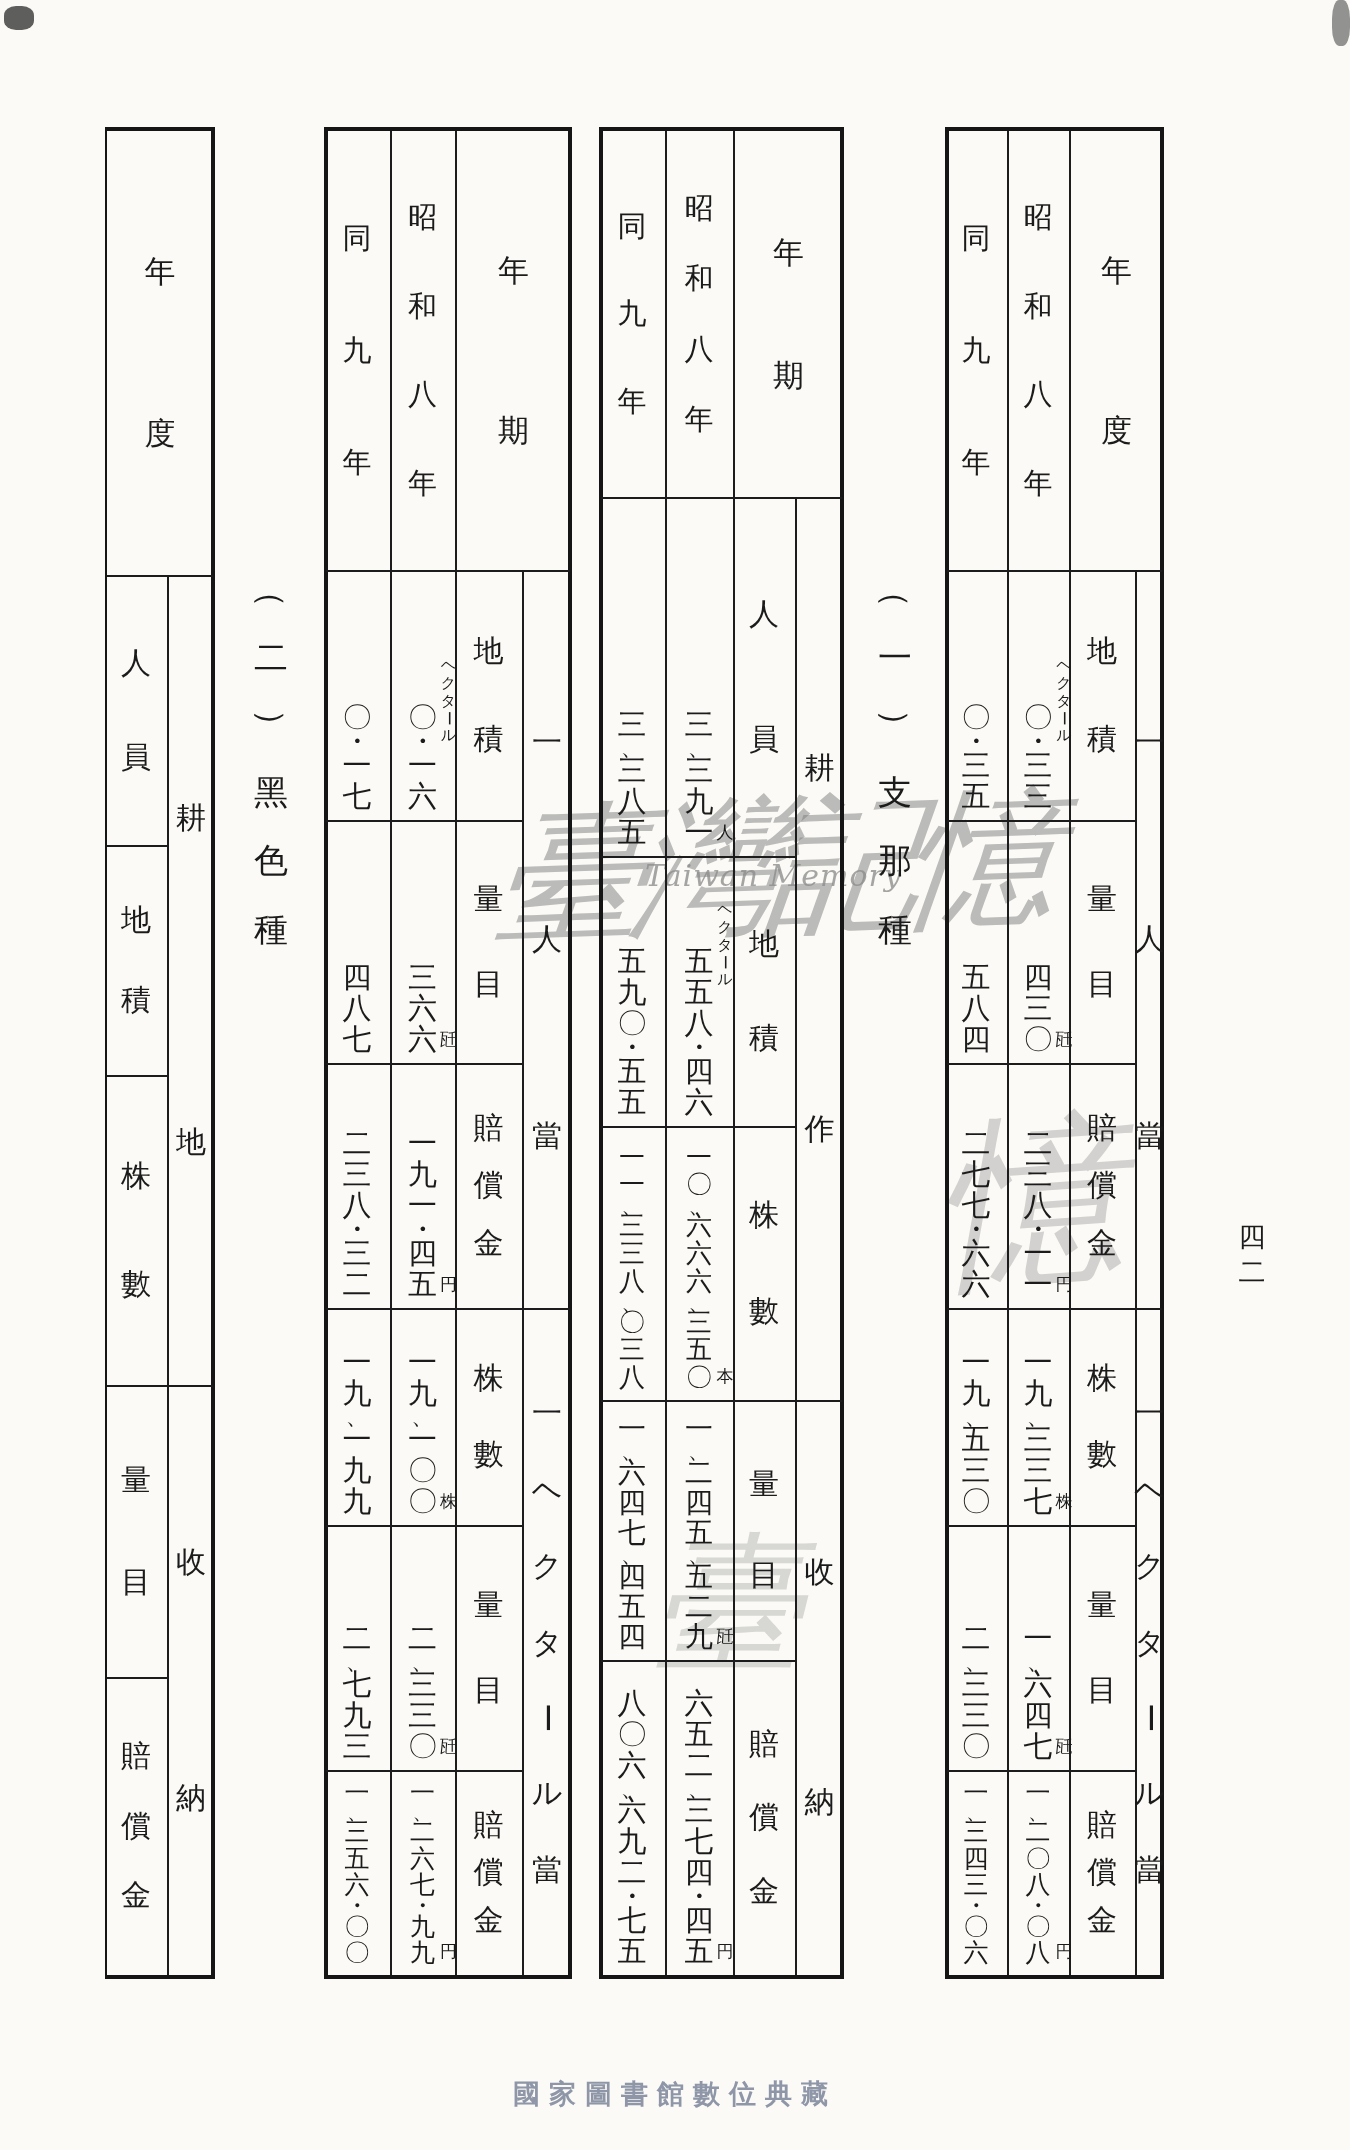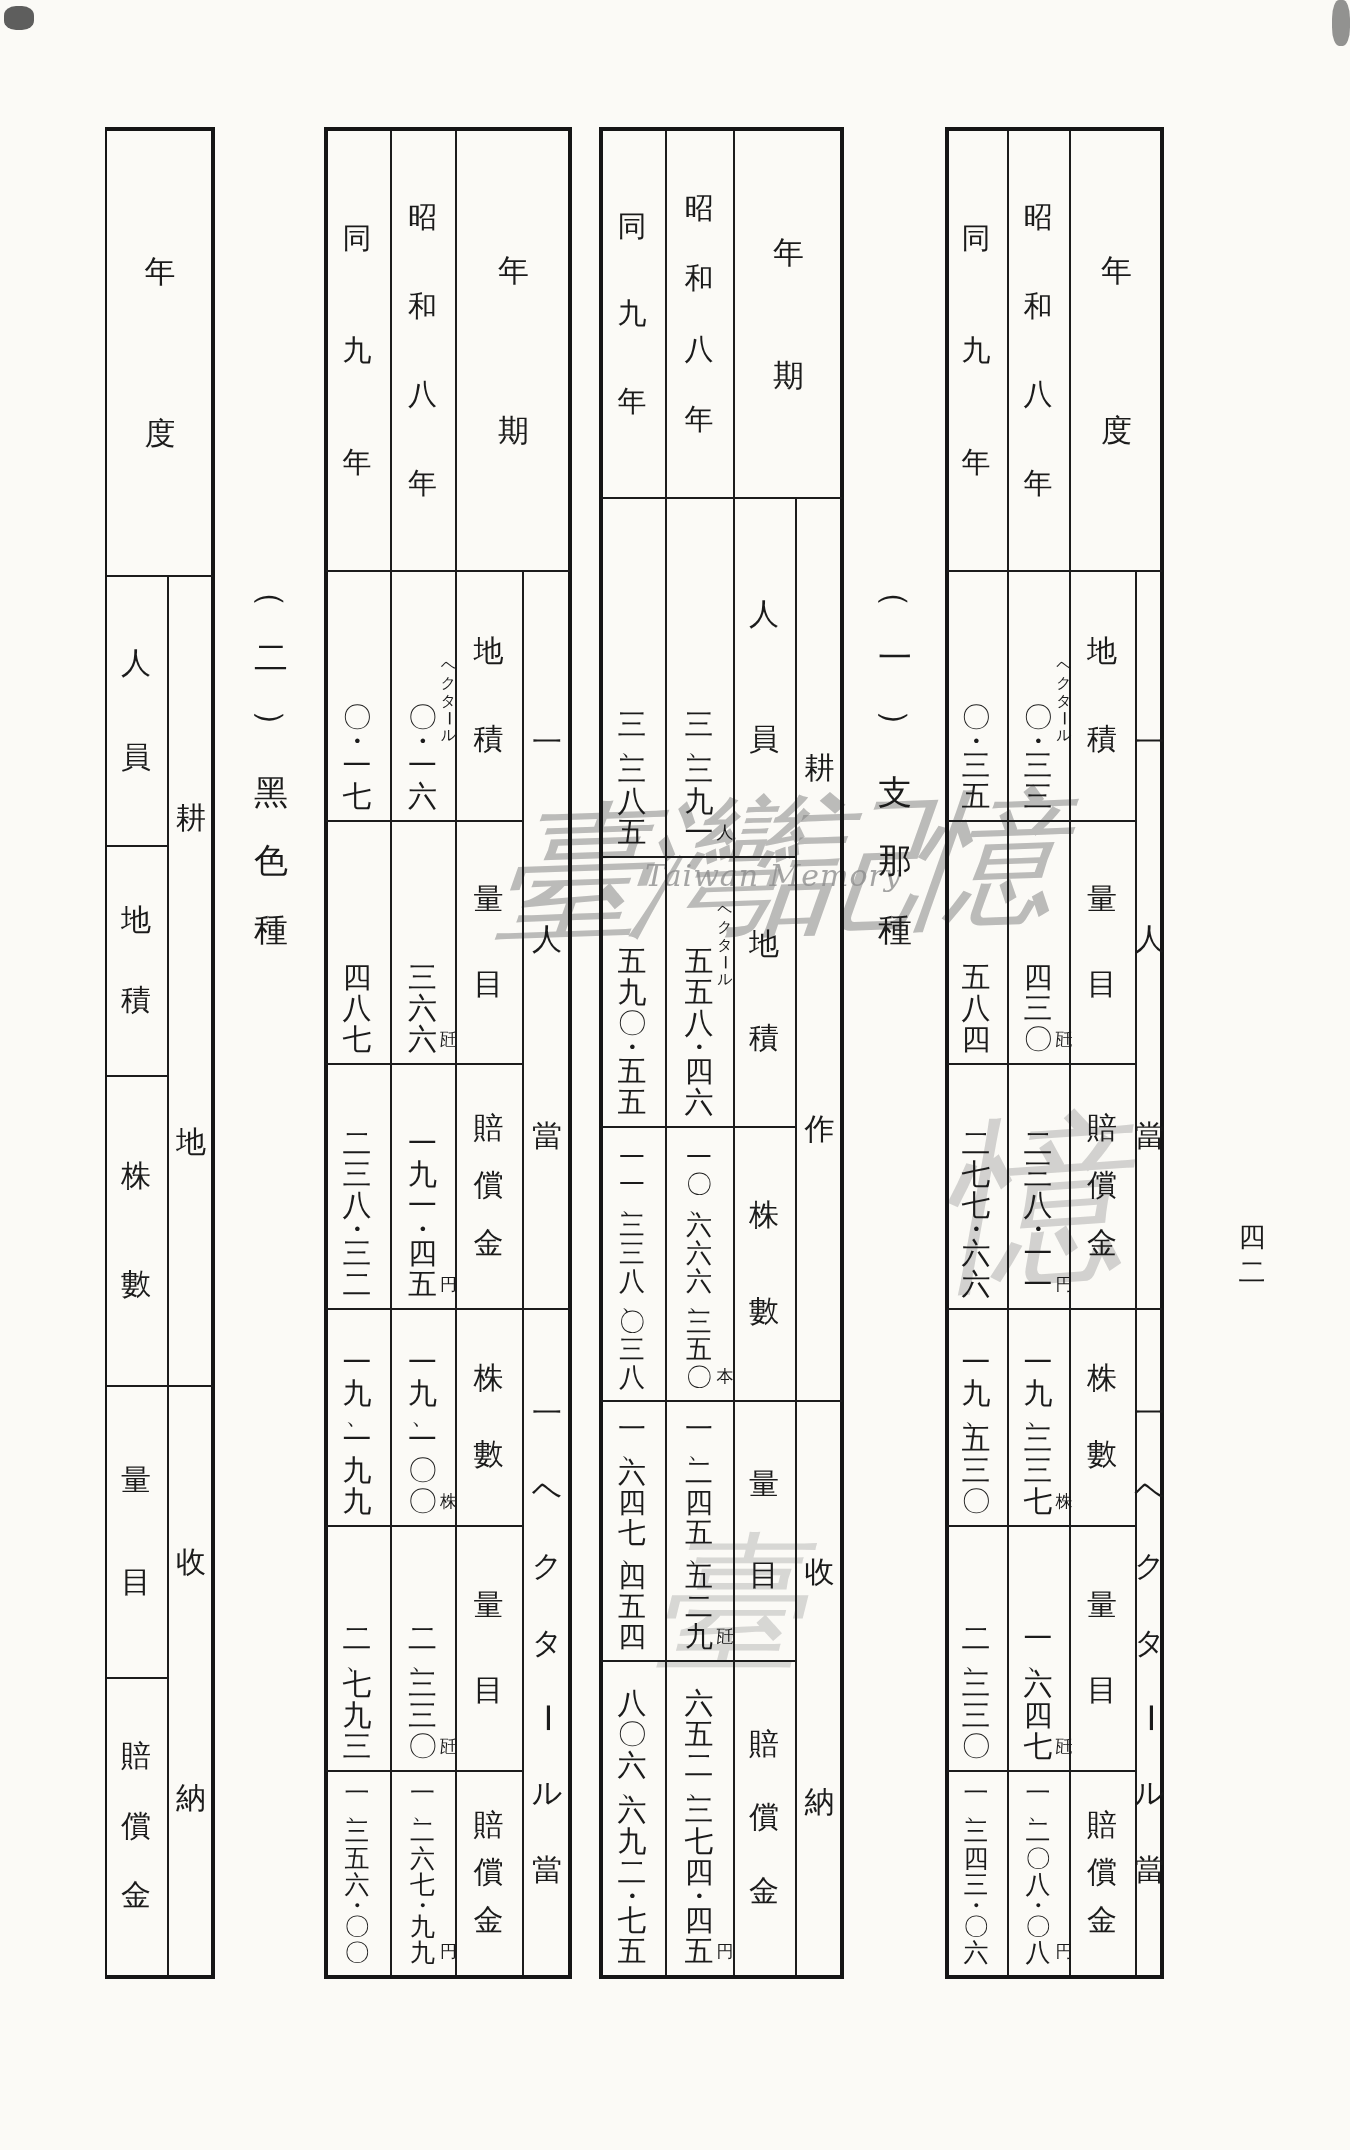--- a/index.html
+++ b/index.html
@@ -608,13 +608,14 @@
         <span style="font-size: 34px; height: 36.38px; line-height: 36.38px;">黑</span>
         <span style="font-size: 34px; height: 36.38px; line-height: 36.38px;">色</span>
         <span style="font-size: 34px; height: 36.38px; line-height: 36.38px;">種</span>
       </div>
       <div class="vstack" style="left: 1232px; top: 1218px; width: 40px; height: 74px; justify-content: space-around; padding-top: 2px; padding-bottom: 2px;">
         <span style="font-size: 27px; height: 28.89px; line-height: 28.89px;">四</span>
         <span style="font-size: 27px; height: 28.89px; line-height: 28.89px;">二</span>
       </div>
     </div>
 
+  <div class="stamp" style="top:2076px;">國家圖書館數位典藏</div>
 </div>
 
 </body></html>

